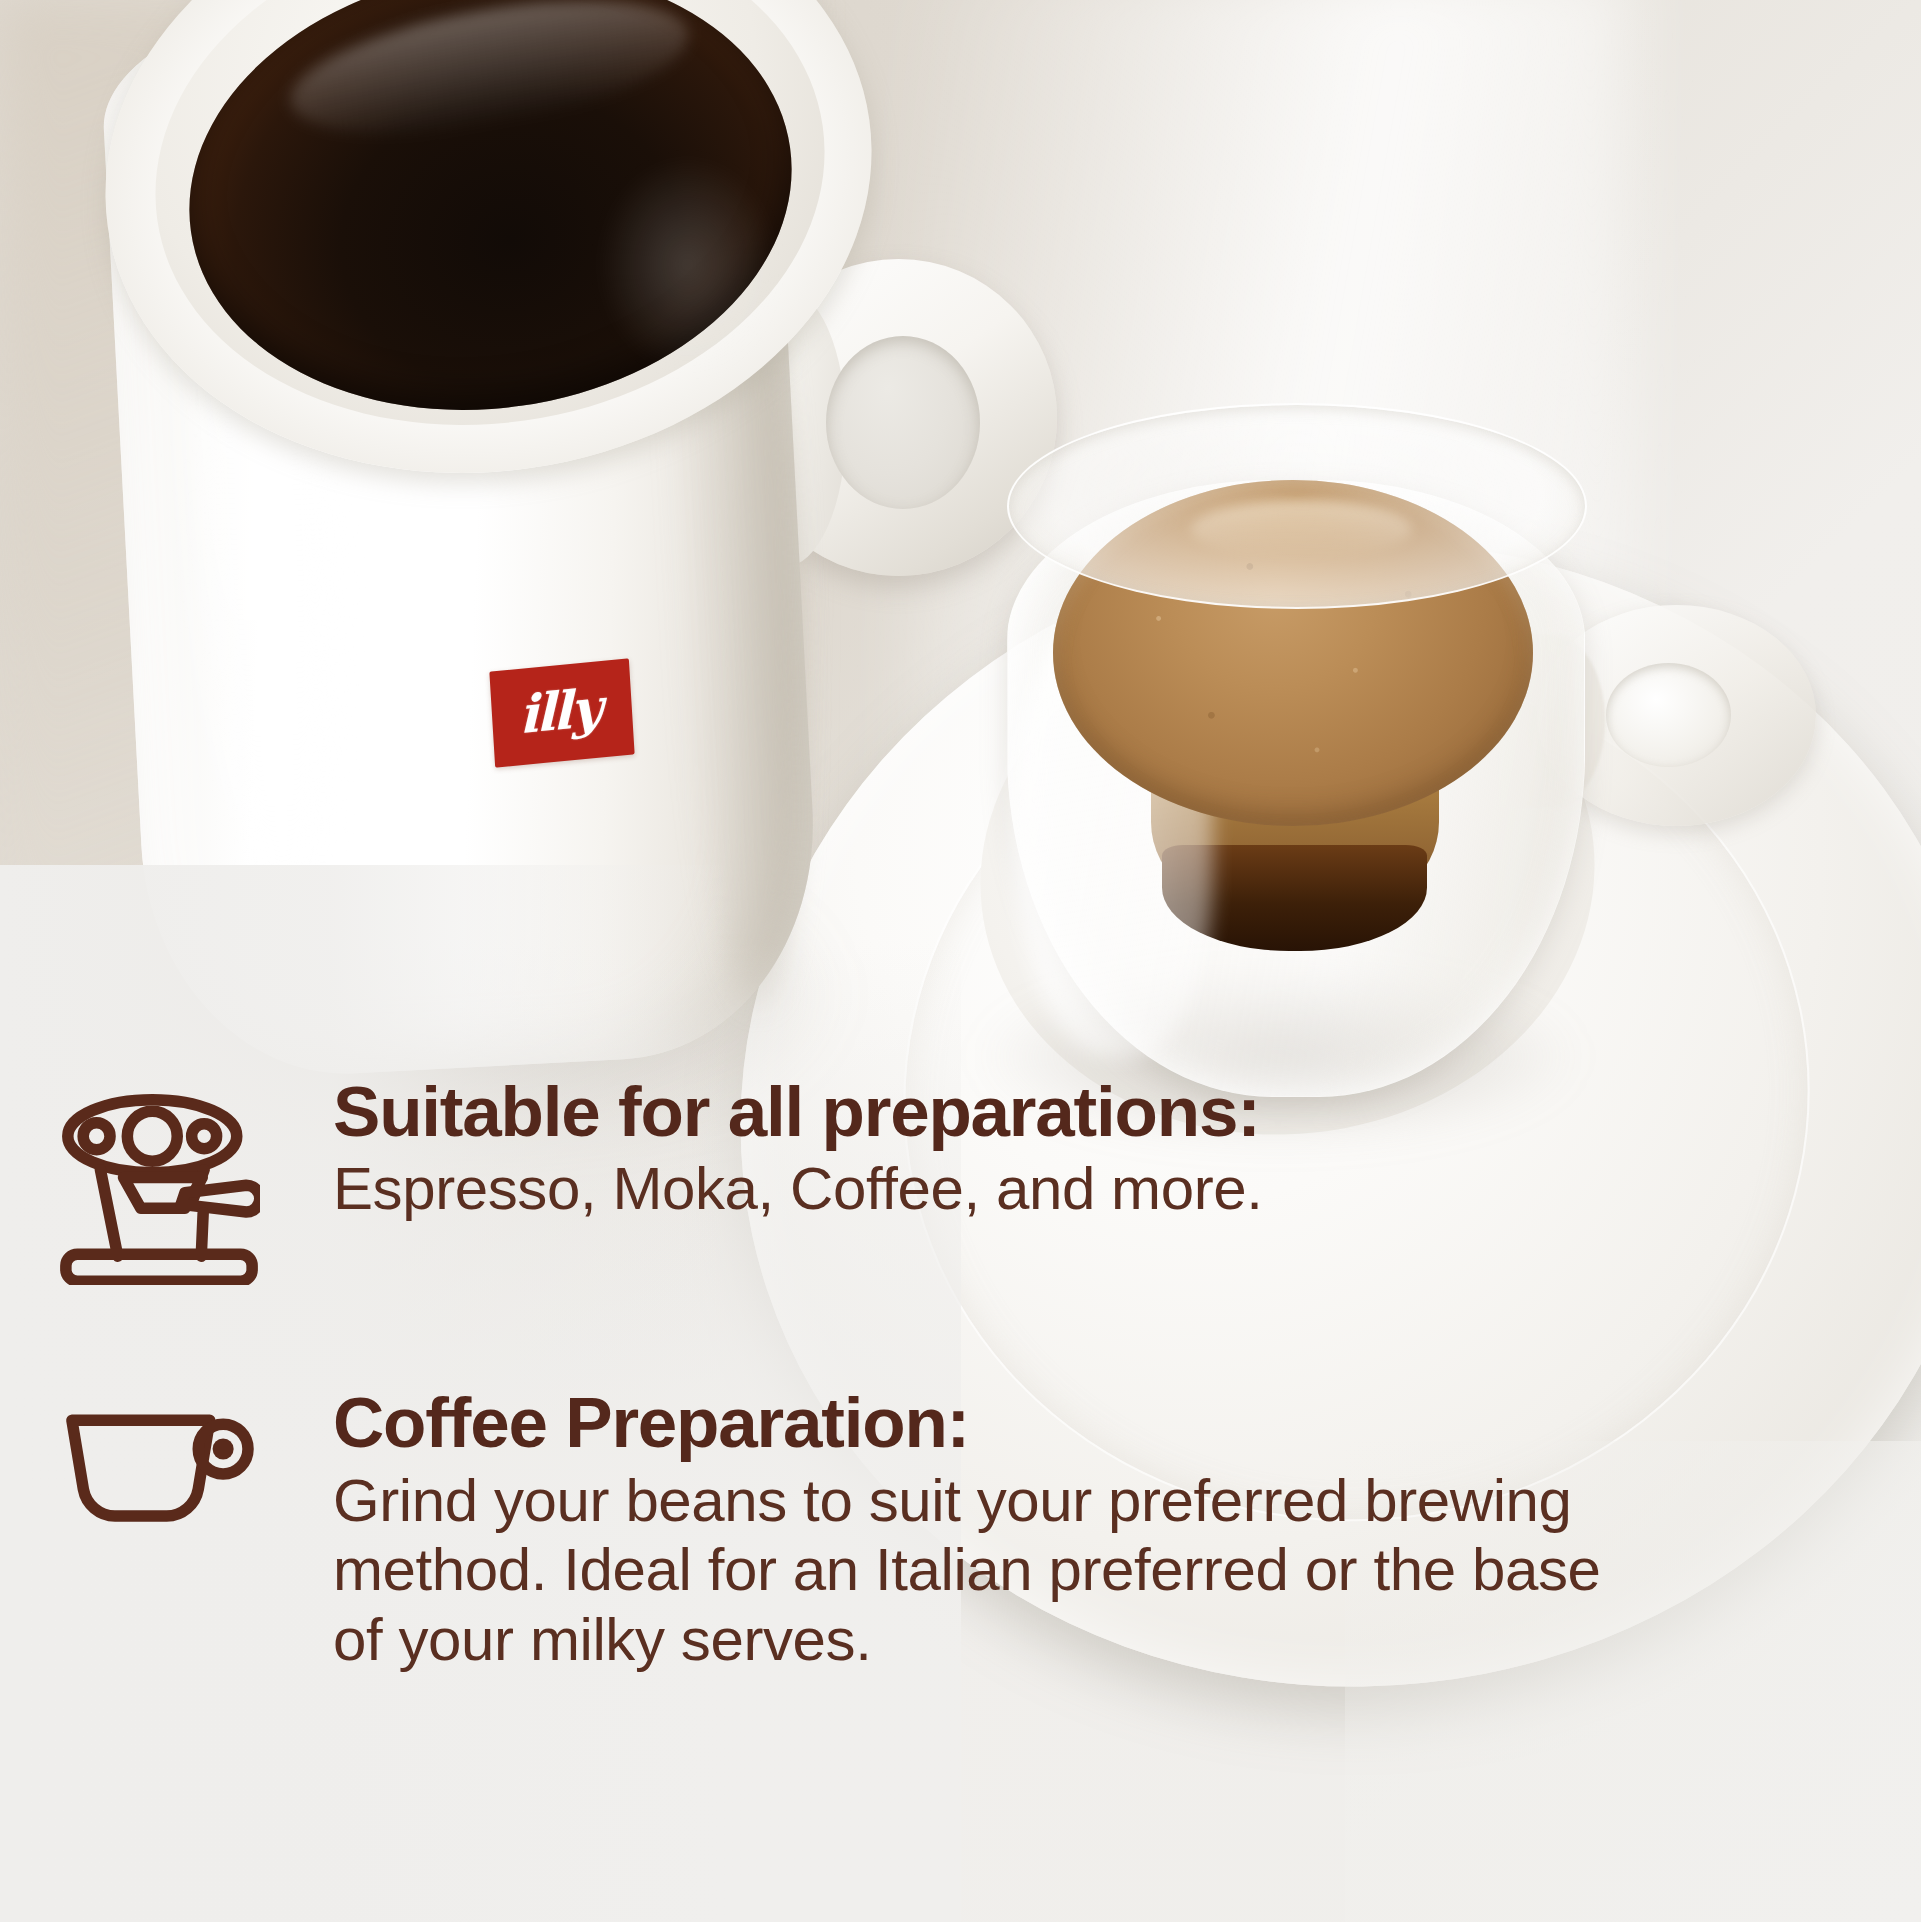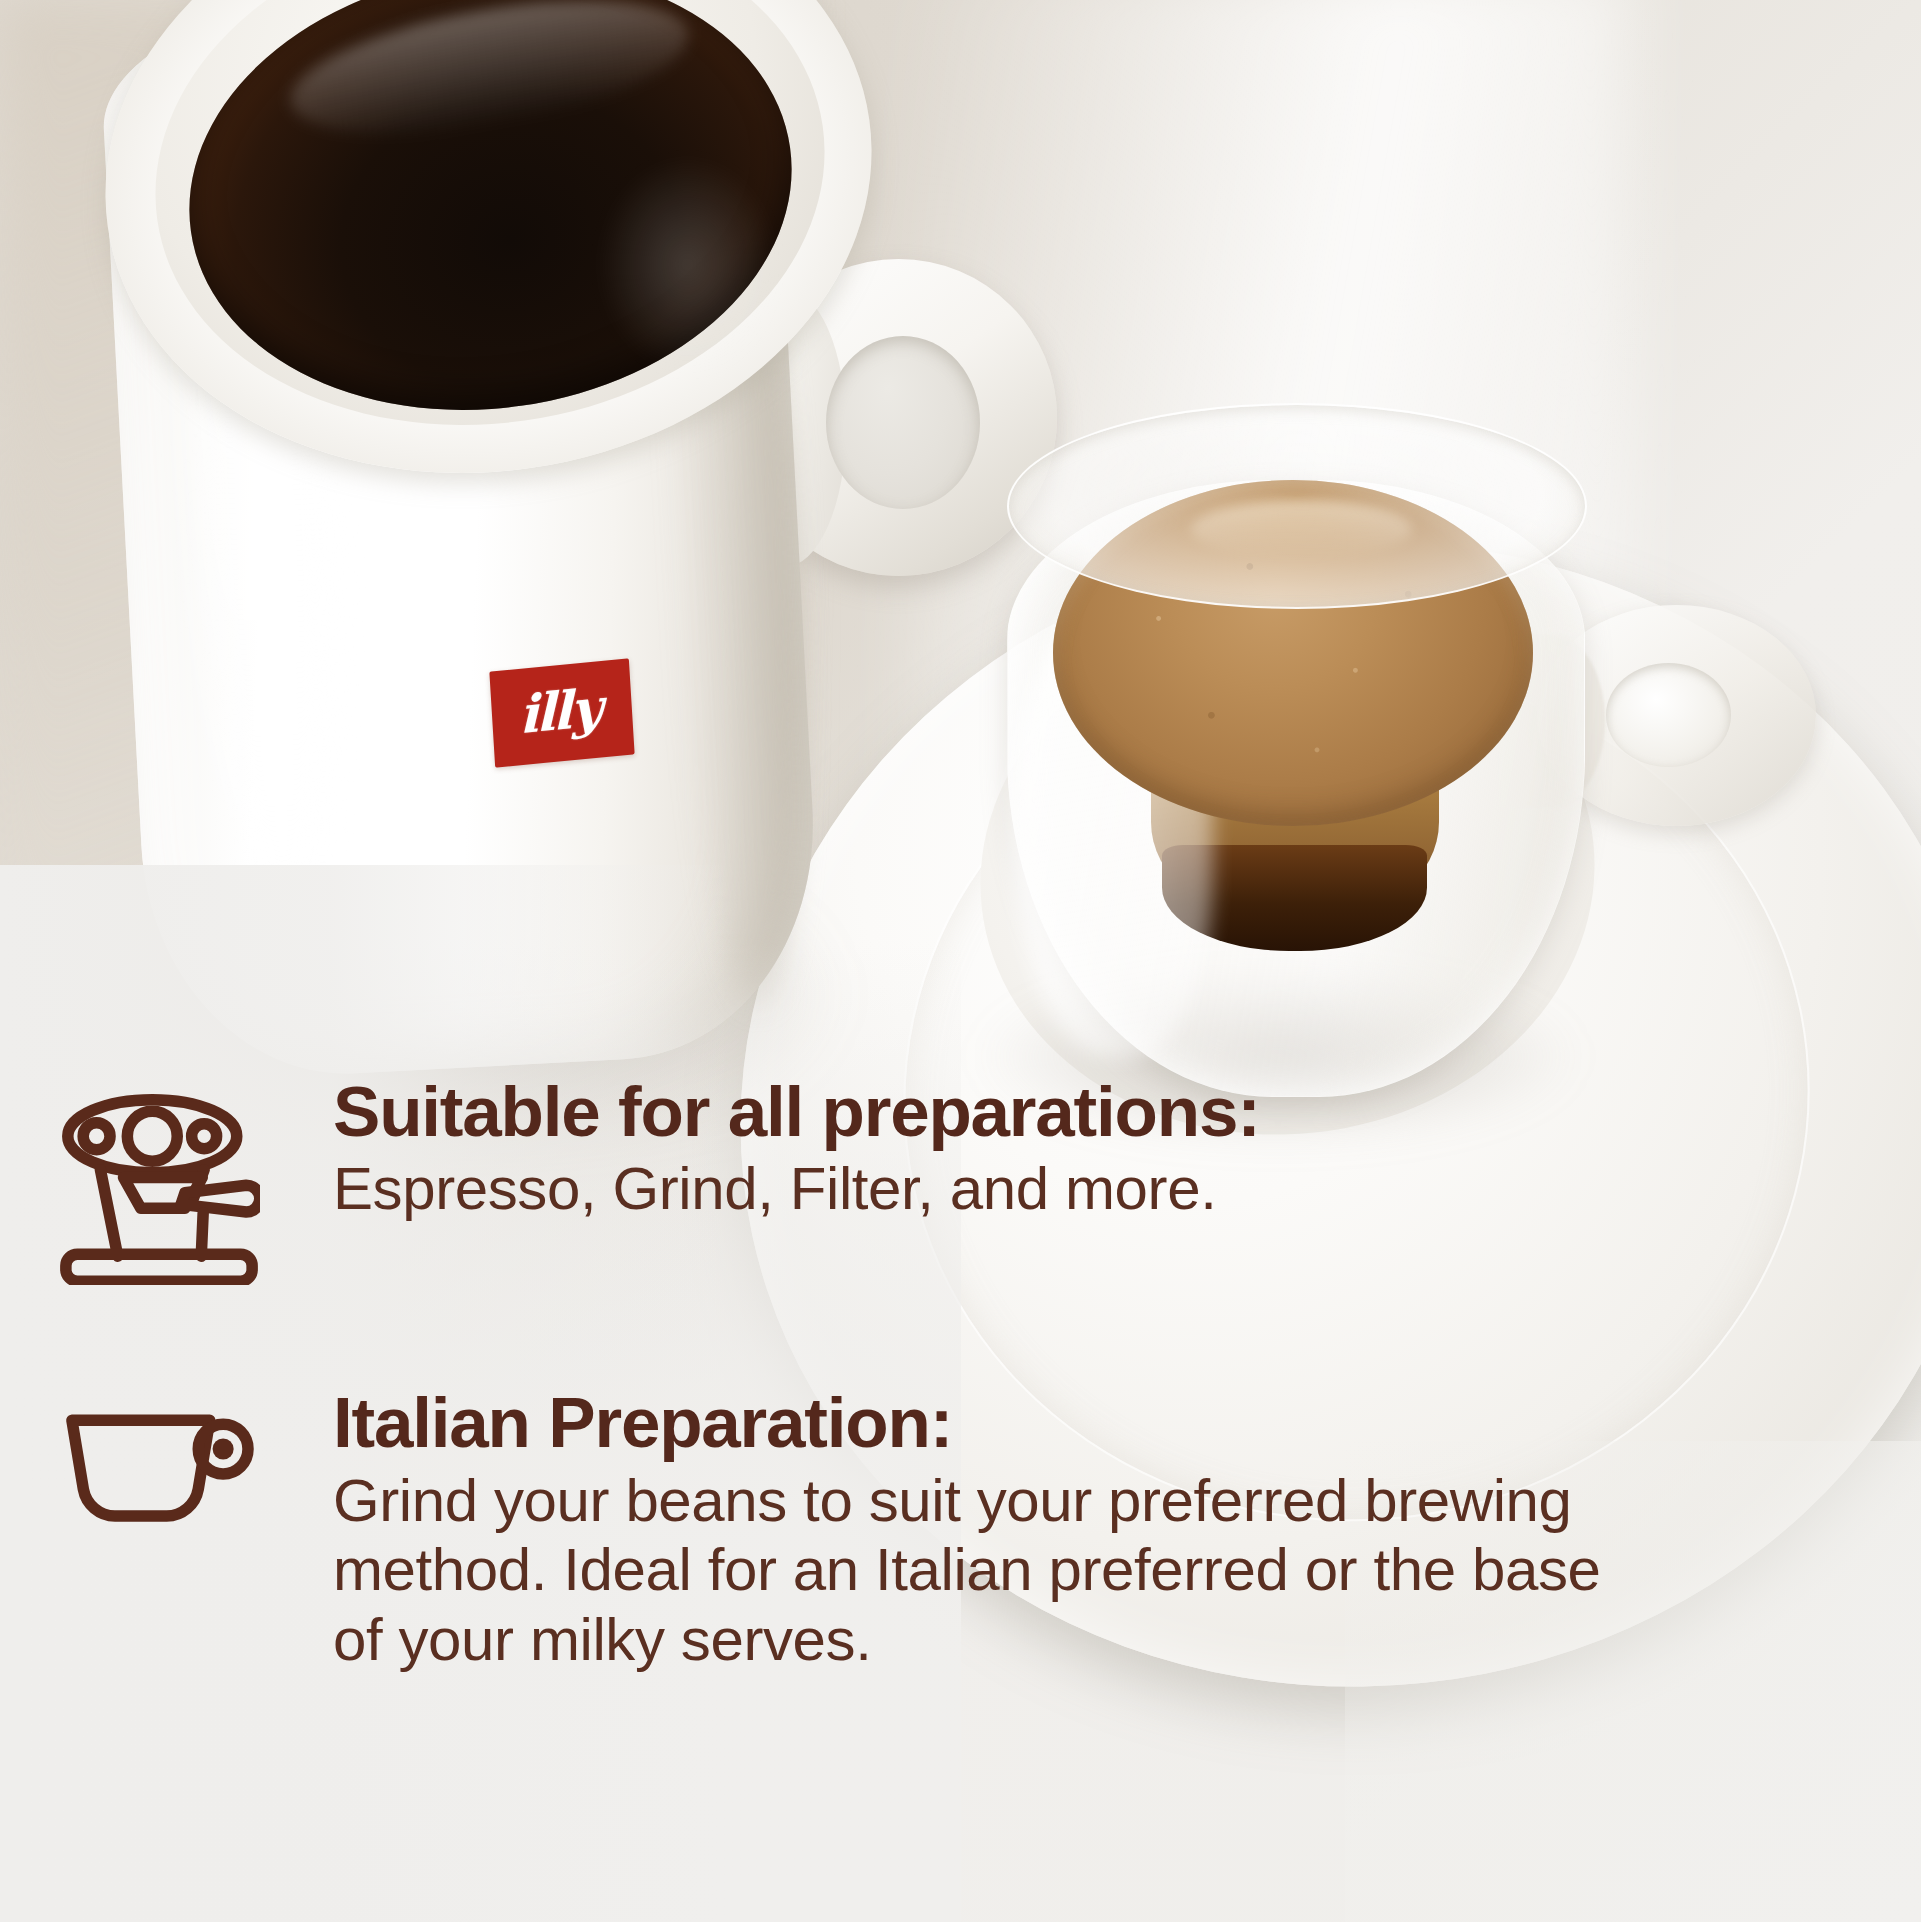--- a/index.html
+++ b/index.html
@@ -330,33 +330,33 @@
           <path class="st" d="M44 80 L62 170"></path>
           <path class="st" d="M152 80 L140 112"></path>
           <path class="st" d="M68 88 L150 88 L132 120 L86 120 Z"></path>
           <path class="st" d="M132 104 L196 96 a14 14 0 0 1 0 28 L128 116 Z"></path>
           <path class="st" d="M151 125 L149 170"></path>
           <rect class="st" x="8" y="168" width="194" height="28" rx="12"></rect>
         </svg>
       </div>
       <div class="feature-text">
         <h2 class="feature-title">Suitable for all preparations:</h2>
-        <p class="feature-body">Espresso, Grind, Filter, and more.</p>
+        <p class="feature-body">Espresso, Moka, Coffee, and more.</p>
       </div>
     </div>
 
     <div class="feature">
       <div class="feature-icon">
         <svg width="202" height="134" viewBox="0 0 210 140" aria-hidden="true">
           <path class="st" d="M14 16 L158 16 L146 88 a34 34 0 0 1 -33 28 L59 116 a34 34 0 0 1 -33 -28 Z"></path>
           <circle class="st" cx="172" cy="46" r="26"></circle>
           <circle class="fl" cx="172" cy="46" r="11"></circle>
         </svg>
       </div>
       <div class="feature-text">
-        <h2 class="feature-title">Italian Preparation:</h2>
+        <h2 class="feature-title">Coffee Preparation:</h2>
         <p class="feature-body">Grind your beans to suit your preferred brewing method. Ideal for an Italian preferred or the base of your milky serves.</p>
       </div>
     </div>
 
   </div>
 </div>
 
 
 </body></html>

